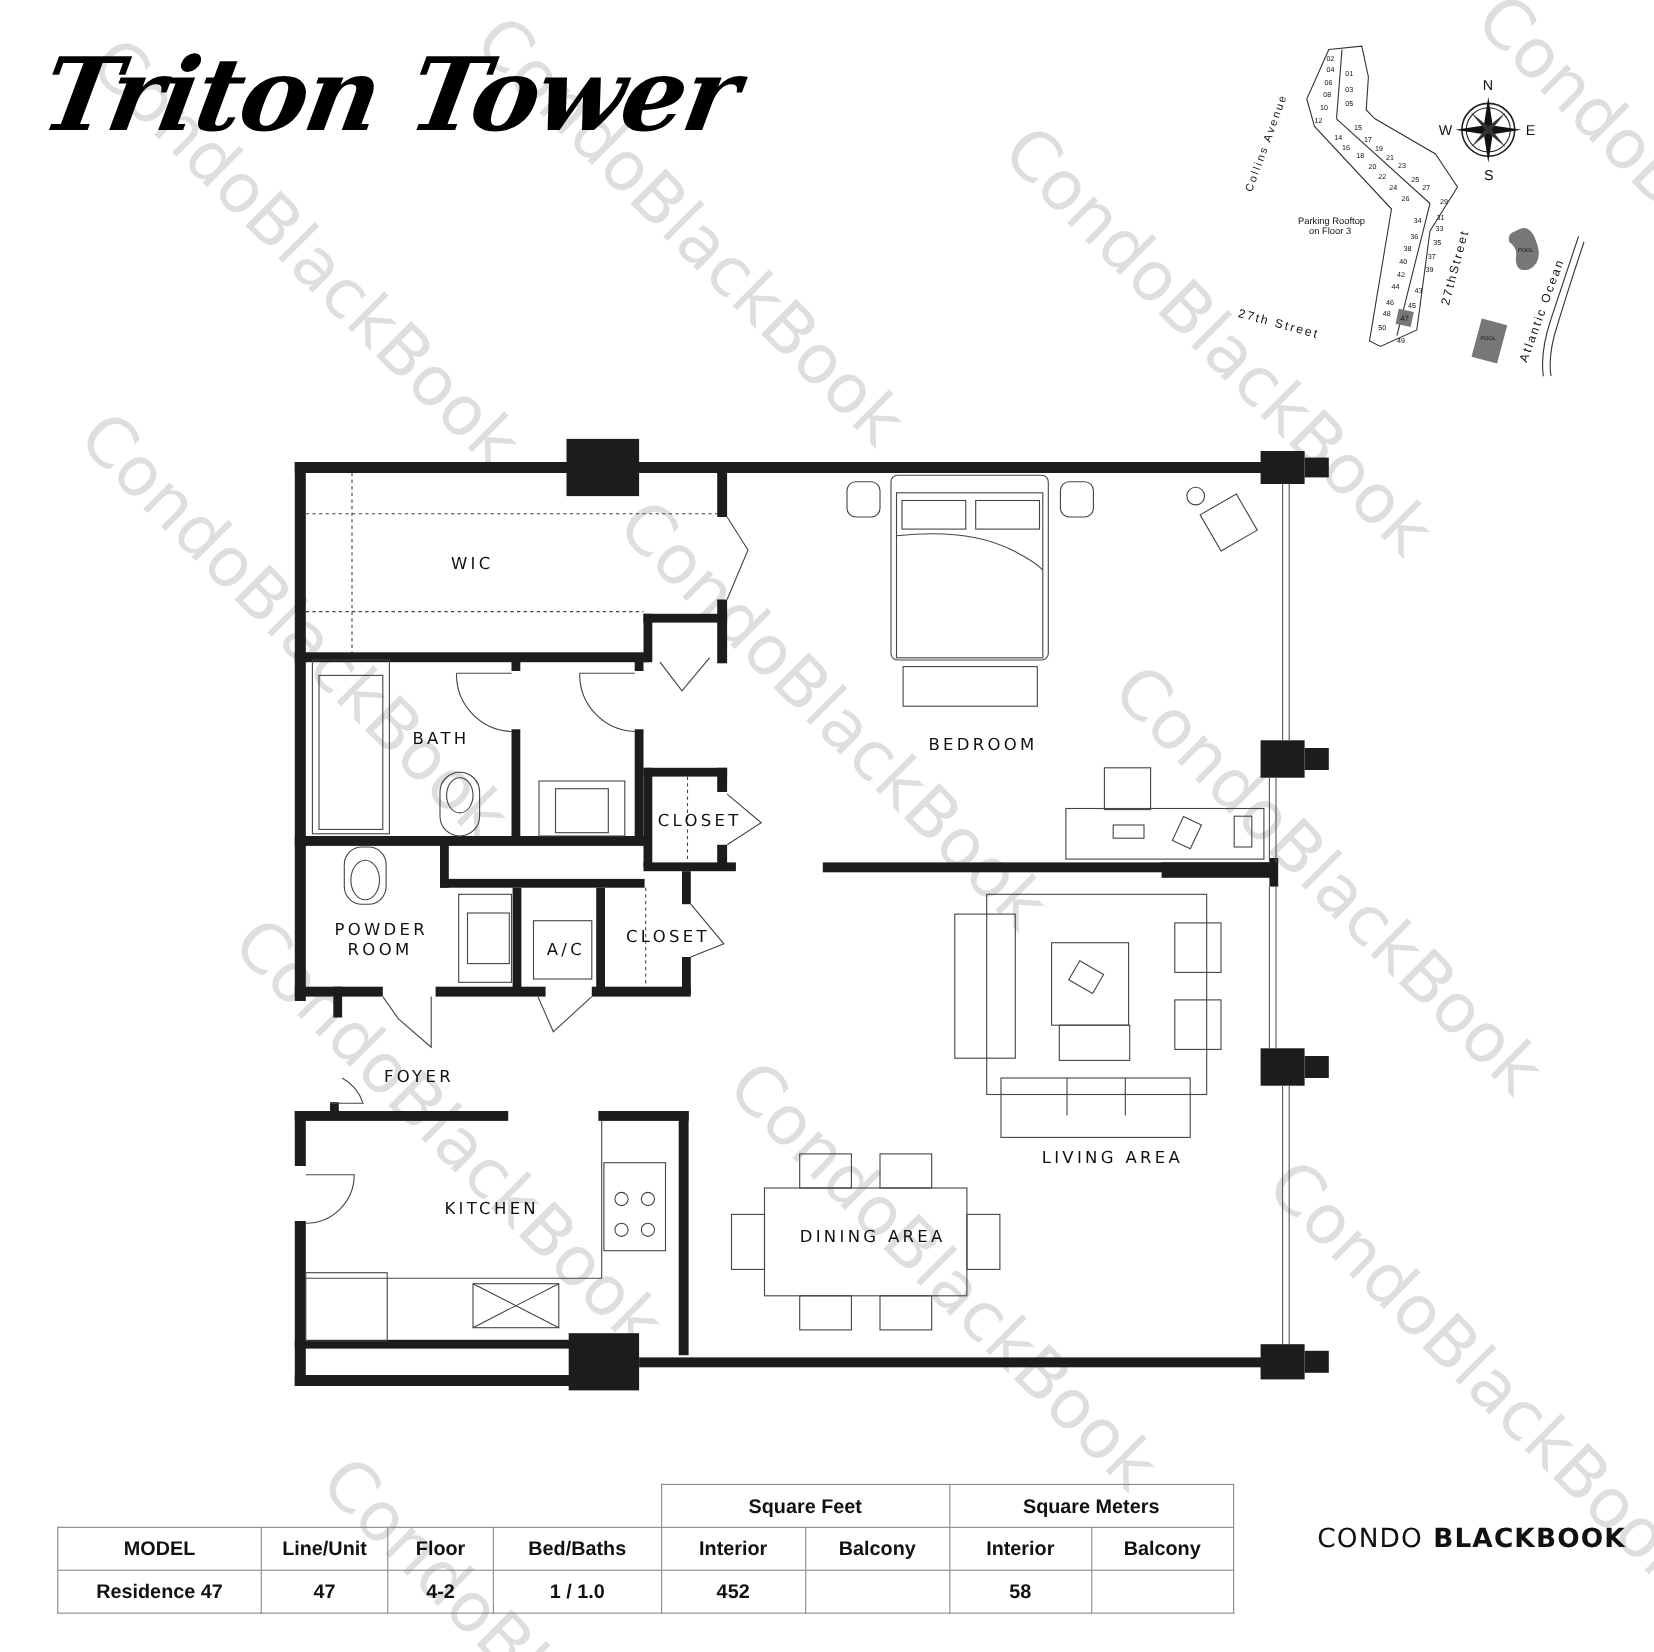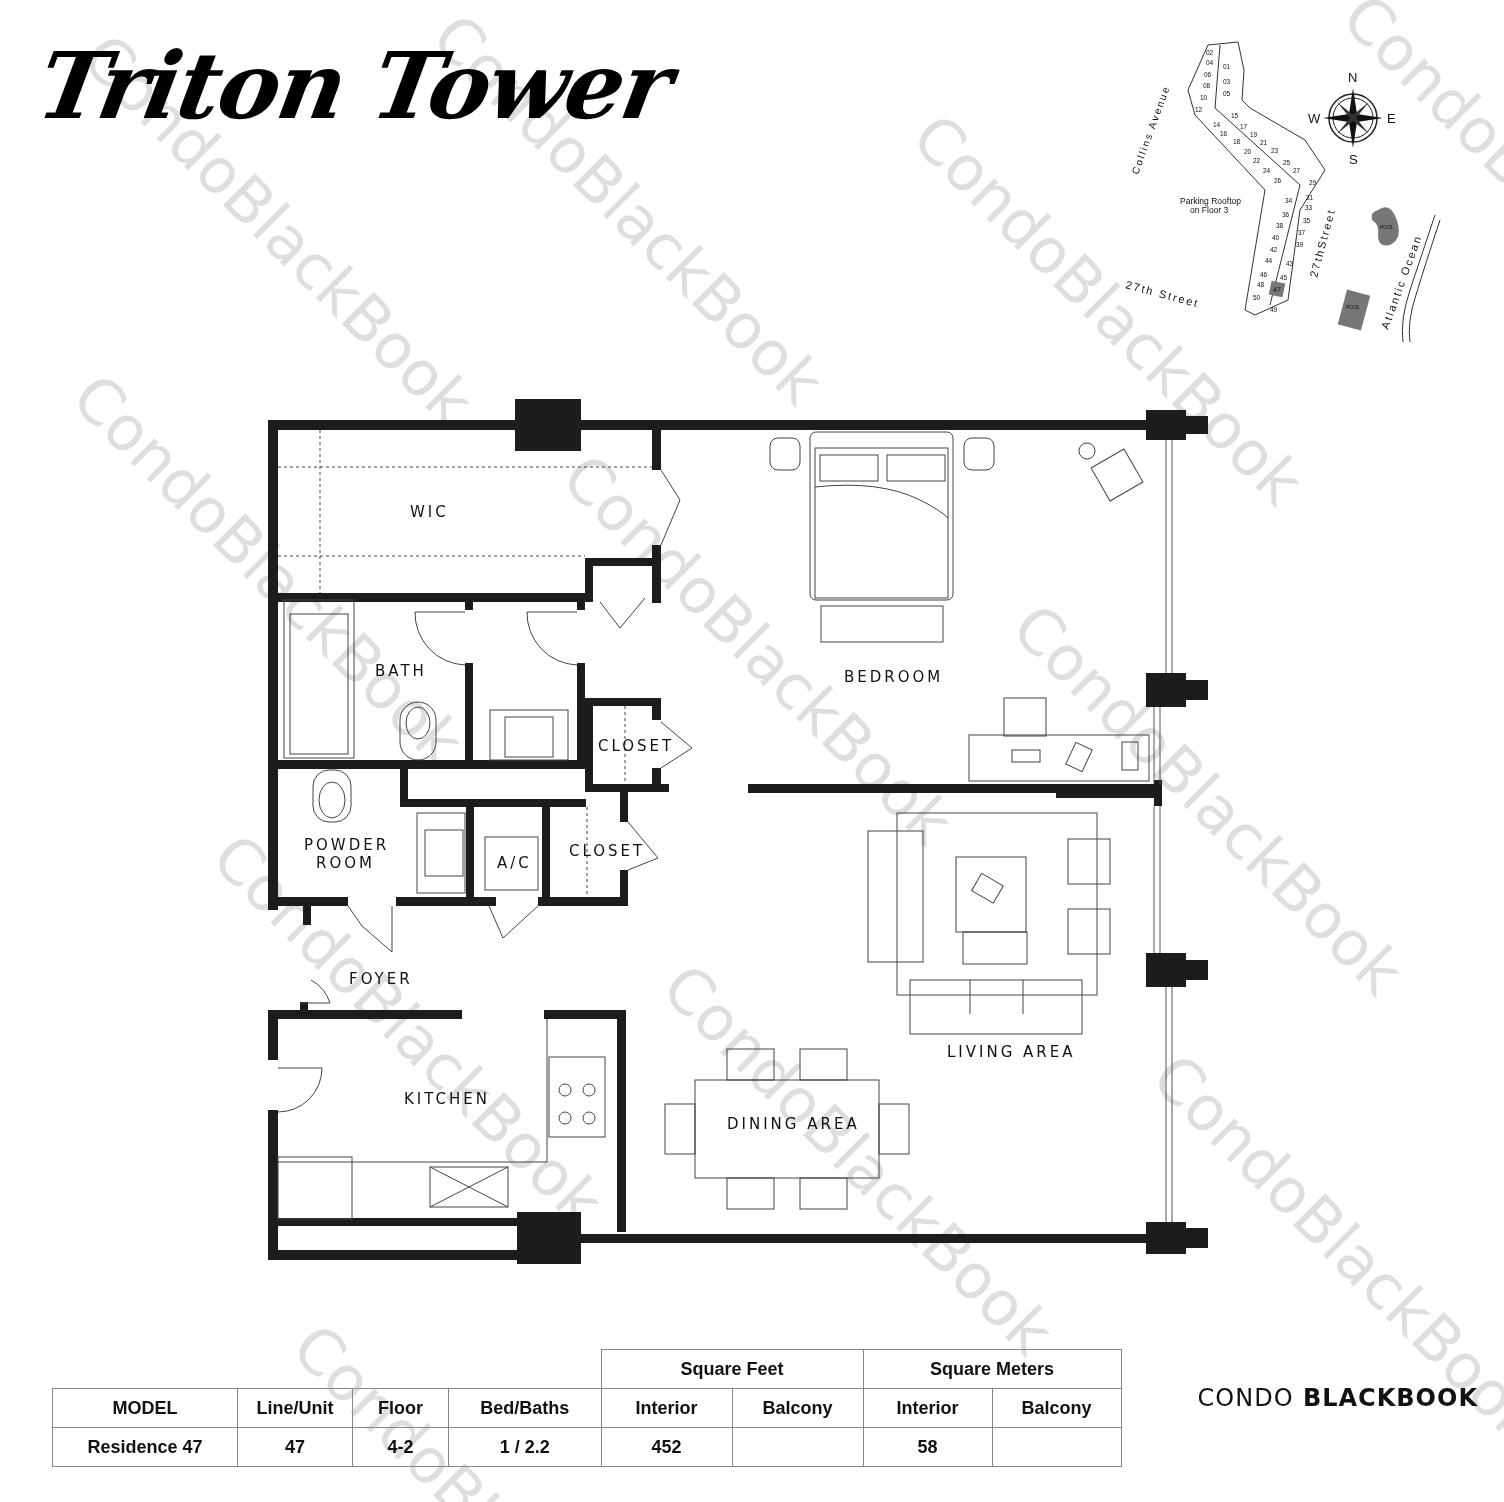--- a/index.html
+++ b/index.html
@@ -317,21 +317,21 @@
     <td class="hd">Bed/Baths</td>
     <td class="hd" style="width:130px">Interior</td>
     <td class="hd" style="width:130px">Balcony</td>
     <td class="hd" style="width:128px">Interior</td>
     <td class="hd" style="width:128px">Balcony</td>
   </tr>
   <tr>
     <td>Residence 47</td>
     <td>47</td>
     <td>4-2</td>
-    <td>1 / 2.2</td>
+    <td>1 / 1.0</td>
     <td>452</td>
     <td></td>
     <td>58</td>
     <td></td>
   </tr>
 </tbody>
   </table>
 
 <div class="brand">
   <div>

